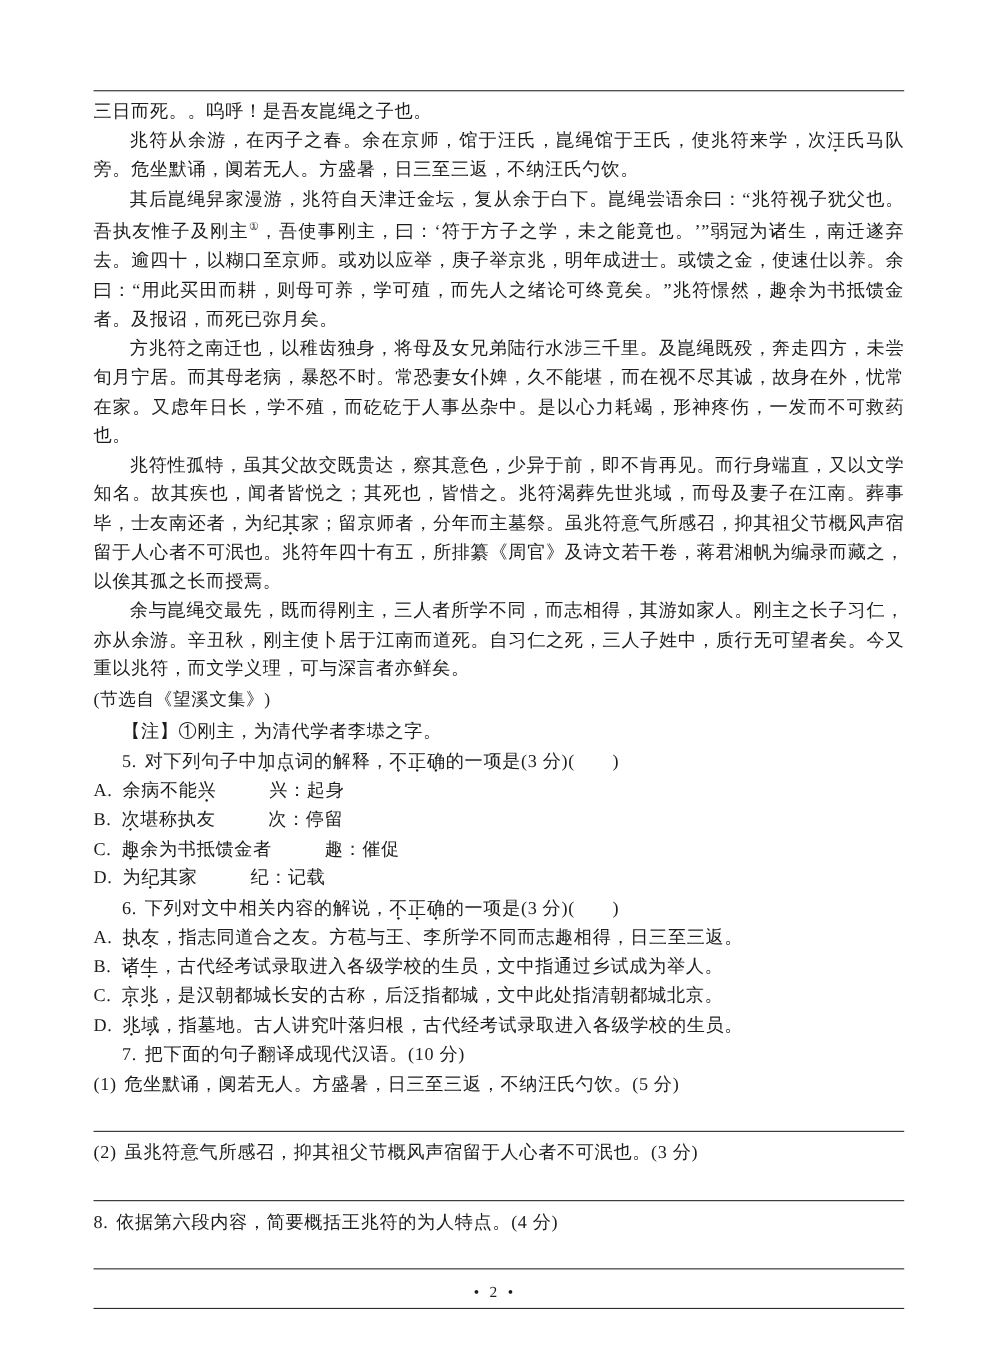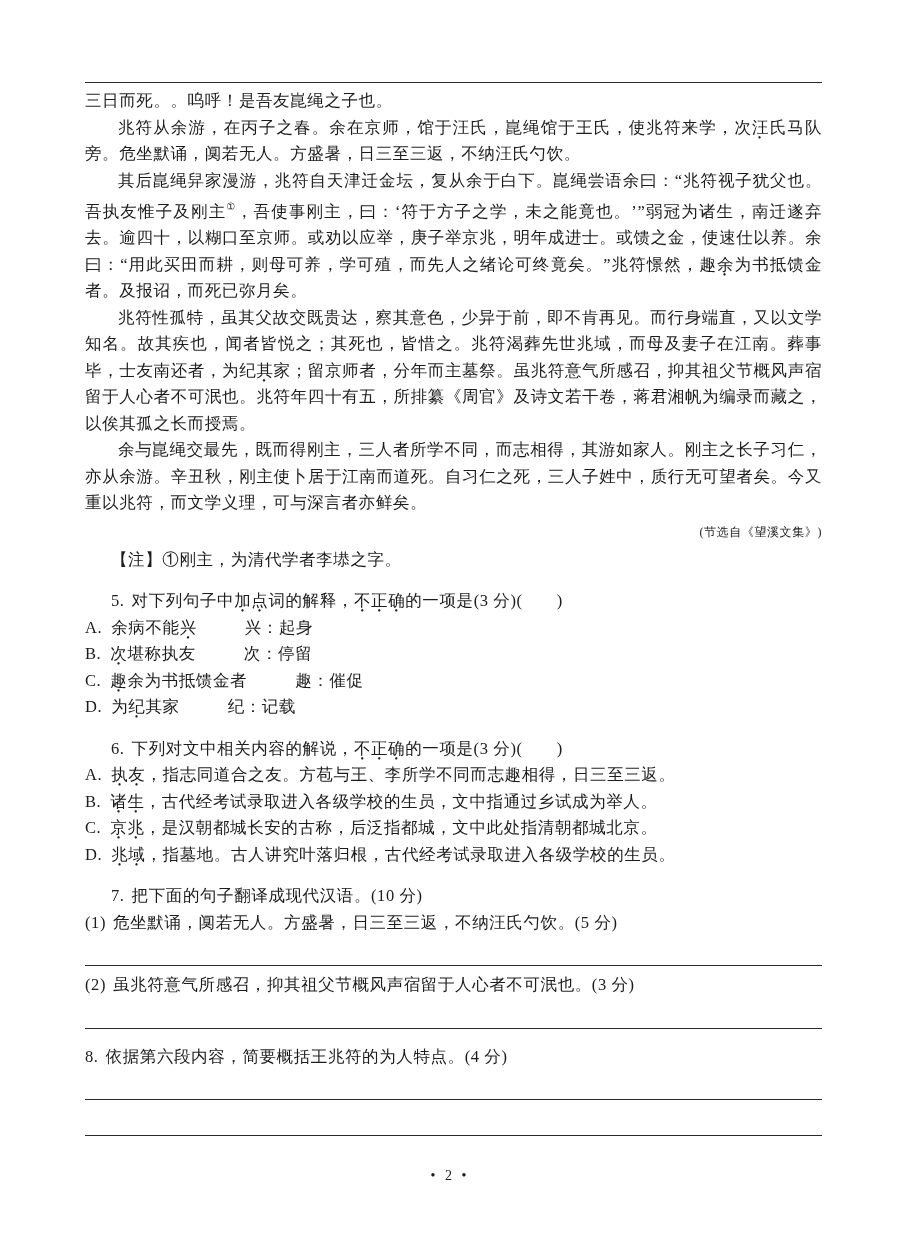--- a/index.html
+++ b/index.html
@@ -22,24 +22,24 @@
   .ul { text-underline-offset: 4px; text-decoration-thickness: 1px; }
   .sup { vertical-align: super; font-size: 10px; letter-spacing: 0; }
   .dot { position: relative; }
   .dot::after {
     content: "\2022";
     position: absolute; left: 50%; bottom: -0.62em;
     transform: translateX(-50%);
     font-size: 10px; line-height: 1;
   }
 
-  .source { font-size: 12px; line-height: 30px; text-align: right; letter-spacing: 0.6px; }
+  .source { font-size: 16px; line-height: 30px; text-align: left; letter-spacing: 0.6px; }
   .note { padding-left: 26px; }
 
-  .question { margin-top: 15px; }
+  .question { margin-top: 1px; }
   .q-stem.stem-indent { padding-left: 26px; }
   .q-num { margin-right: 7px; }
   .opt-label { margin-right: 9px; }
   .gloss { margin-left: 48px; }
   .sub-label { margin-right: 7px; }
 
   .answer-line {
     height: 30px; margin-bottom: 6px;
     border-bottom: 1.2px solid #2a2a2a;
   }
@@ -51,20 +51,21 @@
 </style>
 </head>
 <body>
 
 <main class="page">
   <hr class="top-rule">
   <section class="passage">
       <p class="para"><span>三日而死。。呜呼！是吾友崑绳之子也。</span></p>
       <p class="para indent"><span>兆符从余游，在丙子之春。余在京师，馆于汪氏，崑绳馆于王氏，使兆符来学，</span><span class="dot">次</span><span>汪氏马队旁。</span><span class="ul">危坐默诵，阒若无人。方盛暑，日三至三返，不纳汪氏勺饮。</span></p>
       <p class="para indent"><span>其后崑绳舁家漫游，兆符自天津迁金坛，复从余于白下。崑绳尝语余曰：“兆符视子犹父也。吾执友惟子及刚主</span><span class="sup">①</span><span>，吾使事刚主，曰：‘符于方子之学，未之能竟也。’”弱冠为诸生，南迁遂弃去。逾四十，以糊口至京师。或劝以应举，庚子举京兆，明年成进士。或馈之金，使速仕以养。余曰：“用此买田而耕，则母可养，学可殖，而先人之绪论可终竟矣。”兆符憬然，</span><span class="dot">趣</span><span>余为书抵馈金者。及报诏，而死已弥月矣。</span></p>
+      <p class="para indent"><span>方兆符之南迁也，以稚齿独身，将母及女兄弟陆行水涉三千里。及崑绳既殁，奔走四方，未尝旬月宁居。而其母老病，暴怒不时。常恐妻女仆婢，久不能堪，而在视不尽其诚，故身在外，忧常在家。又虑年日长，学不殖，而矻矻于人事丛杂中。是以心力耗竭，形神疼伤，一发而不可救药也。</span></p>
       <p class="para indent"><span>兆符性孤特，虽其父故交既贵达，察其意色，少异于前，即不肯再见。而行身端直，又以文学知名。故其疾也，闻者皆悦之；其死也，皆惜之。兆符渴葬先世兆域，而母及妻子在江南。葬事毕，士友南还者，为</span><span class="dot">纪</span><span>其家；留京师者，分年而主墓祭。</span><span class="ul">虽兆符意气所感召，抑其祖父节概风声宿留于人心者不可泯也。</span><span>兆符年四十有五，所排纂《周官》及诗文若干卷，蒋君湘帆为编录而藏之，以俟其孤之长而授焉。</span></p>
       <p class="para indent"><span>余与崑绳交最先，既而得刚主，三人者所学不同，而志相得，其游如家人。刚主之长子习仁，亦从余游。辛丑秋，刚主使卜居于江南而道死。自习仁之死，三人子姓中，质行无可望者矣。今又重以兆符，而文学义理，可与深言者亦鲜矣。</span></p>
     </section>
   <p class="source">(节选自《望溪文集》)</p>
   <p class="note">【注】①刚主，为清代学者李塨之字。</p>
   <section class="questions">
       <div class="question">
         <p class="q-stem stem-indent"><span class="q-num">5.</span><span>对下列句子中</span><span class="dot">加</span><span class="dot">点</span><span>词的解释，</span><span class="dot">不</span><span class="dot">正</span><span class="dot">确</span><span>的一项是(3 分)(　　)</span></p>
         <p class="q-option"><span class="opt-label">A.</span><span>余病不能</span><span class="dot">兴</span><span class="gloss">兴：起身</span></p>
         <p class="q-option"><span class="opt-label">B.</span><span class="dot">次</span><span>堪称执友</span><span class="gloss">次：停留</span></p>

